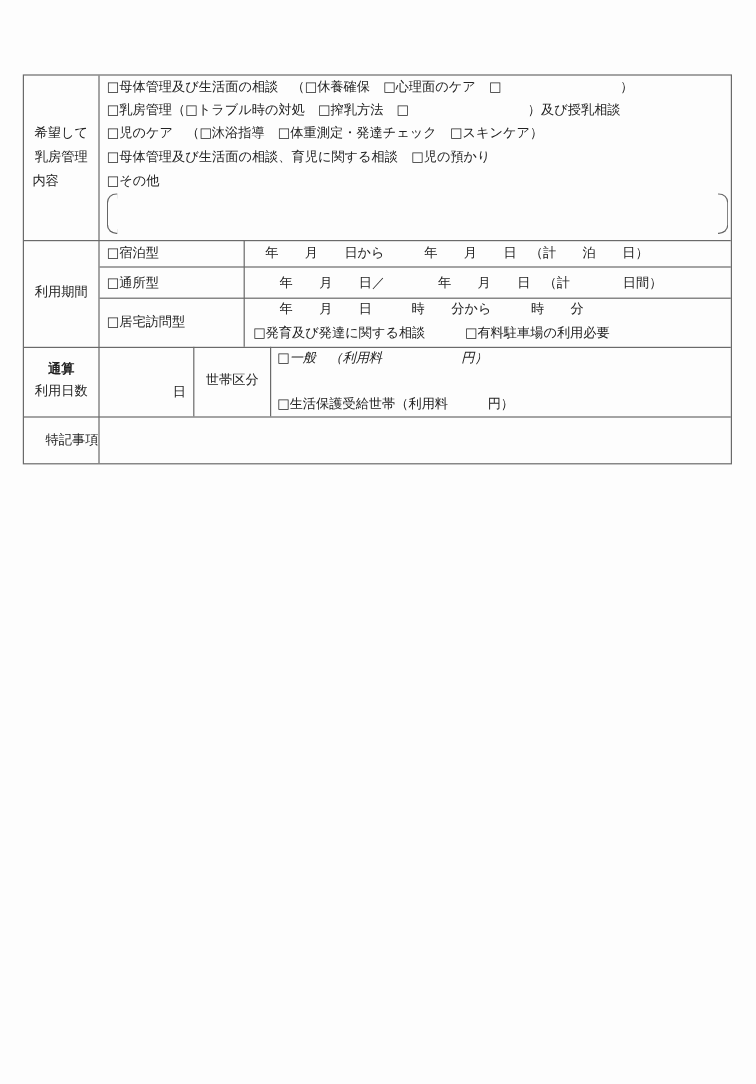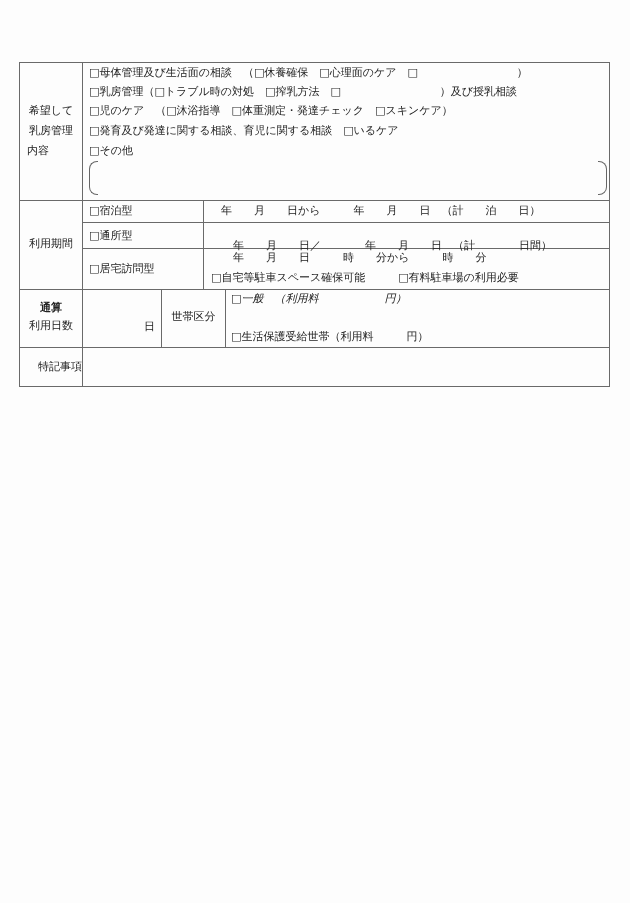--- a/index.html
+++ b/index.html
@@ -31,34 +31,34 @@
   <div class="vl" style="left:205px; top:226px; height:58px;"></div>
 
   <div class="abs" style="left:0; top:38px; width:62px; text-align:center;">
     <div class="t" style="position:relative; line-height:20px;">希望して</div>
     <div class="t" style="position:relative; line-height:20px;">乳房管理</div>
     <div class="t" style="position:relative; line-height:20px; text-align:left; padding-left:7px;">内容</div>
   </div>
   <div class="t" style="left:69px; top:22px;">□乳房管理（□トラブル時の対処　□搾乳方法　□　　　　　　　　　）及び授乳相談</div>
   <div class="t" style="left:69px; top:3px;">□母体管理及び生活面の相談　（□休養確保　□心理面のケア　□　　　　　　　　　）</div>
   <div class="t" style="left:69px; top:41px;">□児のケア　（□沐浴指導　□体重測定・発達チェック　□スキンケア）</div>
-  <div class="t" style="left:69px; top:61px;">□発育及び発達に関する相談、育児に関する相談　□いるケア</div>
+  <div class="t" style="left:69px; top:61px;">□母体管理及び生活面の相談、育児に関する相談　□児の預かり</div>
   <div class="t" style="left:69px; top:81px;">□その他</div>
   <div class="bracket-l" style="left:69px; top:98px; height:32px;"></div>
   <div class="abs" style="left:80px; top:100px; width:498px; height:28px;"></div>
   <div class="bracket-r" style="left:578px; top:98px; height:32px;"></div>
 
   <div class="t" style="left:0; top:174px; width:62px; text-align:center;">利用期間</div>
   <div class="t" style="left:69px; top:141px;">□宿泊型</div>
   <div class="t" style="left:201px; top:141px;text-align:center;">年　　月　　日から　　　年　　月　　日　（計　　泊　　日）</div>
   <div class="t" style="left:69px; top:166px;">□通所型</div>
-  <div class="t" style="left:213px; top:176px;">年　　月　　日／　　　　年　　月　　日　（計　　　　日間）</div>
+  <div class="t" style="left:213px; top:166px;">年　　月　　日／　　　　年　　月　　日　（計　　　　日間）</div>
   <div class="t" style="left:69px; top:199px;">□居宅訪問型</div>
   <div class="t" style="left:213px; top:188px;">年　　月　　日　　　時　　分から　　　時　　分</div>
-  <div class="t" style="left:191px; top:208px;">□自宅等駐車スペース確保可能　　　□有料駐車場の利用必要</div>
+  <div class="t" style="left:191px; top:208px;">□発育及び発達に関する相談　　　□有料駐車場の利用必要</div>
 
   <div class="abs" style="left:0; top:236px; width:62px; text-align:center;">
     <div class="t" style="position:relative; line-height:18px;font-weight:bold;">通算</div>
     <div class="t" style="position:relative; line-height:18px;">利用日数</div>
   </div>
   <div class="abs" style="left:63px; top:227px; width:62px; height:57px;"></div>
   <div class="t" style="left:124px; top:257px;">日</div>
   <div class="t" style="left:142px; top:247px; width:63px; text-align:center;">世帯区分</div>
   <div class="t" style="left:211px; top:229px;font-style:italic;">□一般　（利用料　　　　　　円）</div>
   <div class="t" style="left:211px; top:267px;">□生活保護受給世帯（利用料　　　円）</div>

